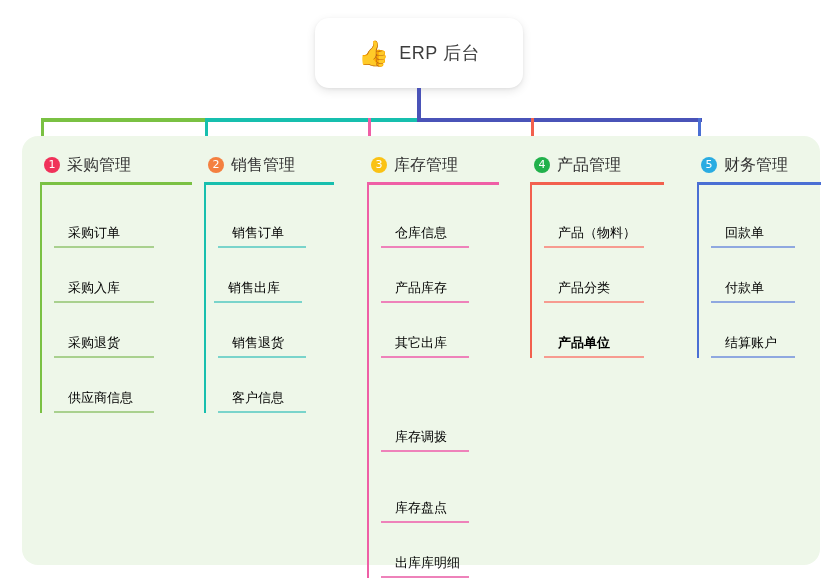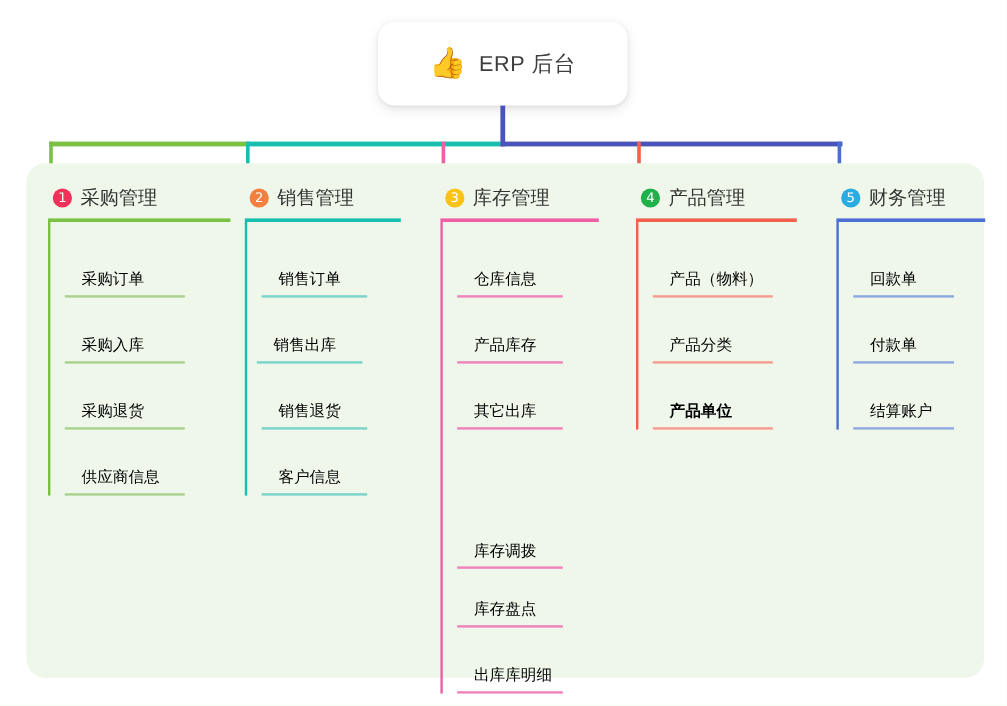--- a/index.html
+++ b/index.html
@@ -152,21 +152,21 @@
             <div class="leaf-rule" style="width: 88px; background: rgb(238, 130, 186);"></div>
           </div>
           <div class="leaf" style="left: 14px; top: 121px; width: 88px; height: 34px;">
             <span class="leaf-label">产品库存</span>
             <div class="leaf-rule" style="width: 88px; background: rgb(238, 130, 186);"></div>
           </div>
           <div class="leaf" style="left: 14px; top: 176px; width: 88px; height: 34px;">
             <span class="leaf-label">其它出库</span>
             <div class="leaf-rule" style="width: 88px; background: rgb(238, 130, 186);"></div>
           </div>
-          <div class="leaf" style="left: 14px; top: 292px; width: 88px; height: 34px;">
+          <div class="leaf" style="left: 14px; top: 270px; width: 88px; height: 34px;">
             <span class="leaf-label">库存调拨</span>
             <div class="leaf-rule" style="width: 88px; background: rgb(238, 130, 186);"></div>
           </div>
           <div class="leaf" style="left: 14px; top: 341px; width: 88px; height: 34px;">
             <span class="leaf-label">库存盘点</span>
             <div class="leaf-rule" style="width: 88px; background: rgb(238, 130, 186);"></div>
           </div>
           <div class="leaf" style="left: 14px; top: 396px; width: 88px; height: 34px;">
             <span class="leaf-label">出库库明细</span>
             <div class="leaf-rule" style="width: 88px; background: rgb(238, 130, 186);"></div>

